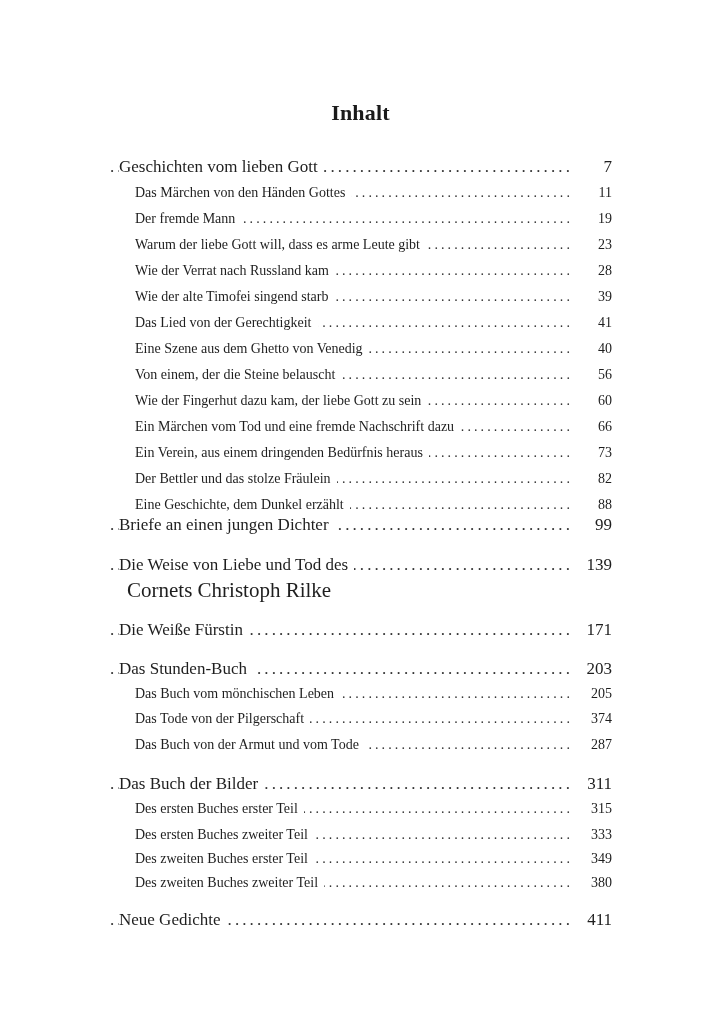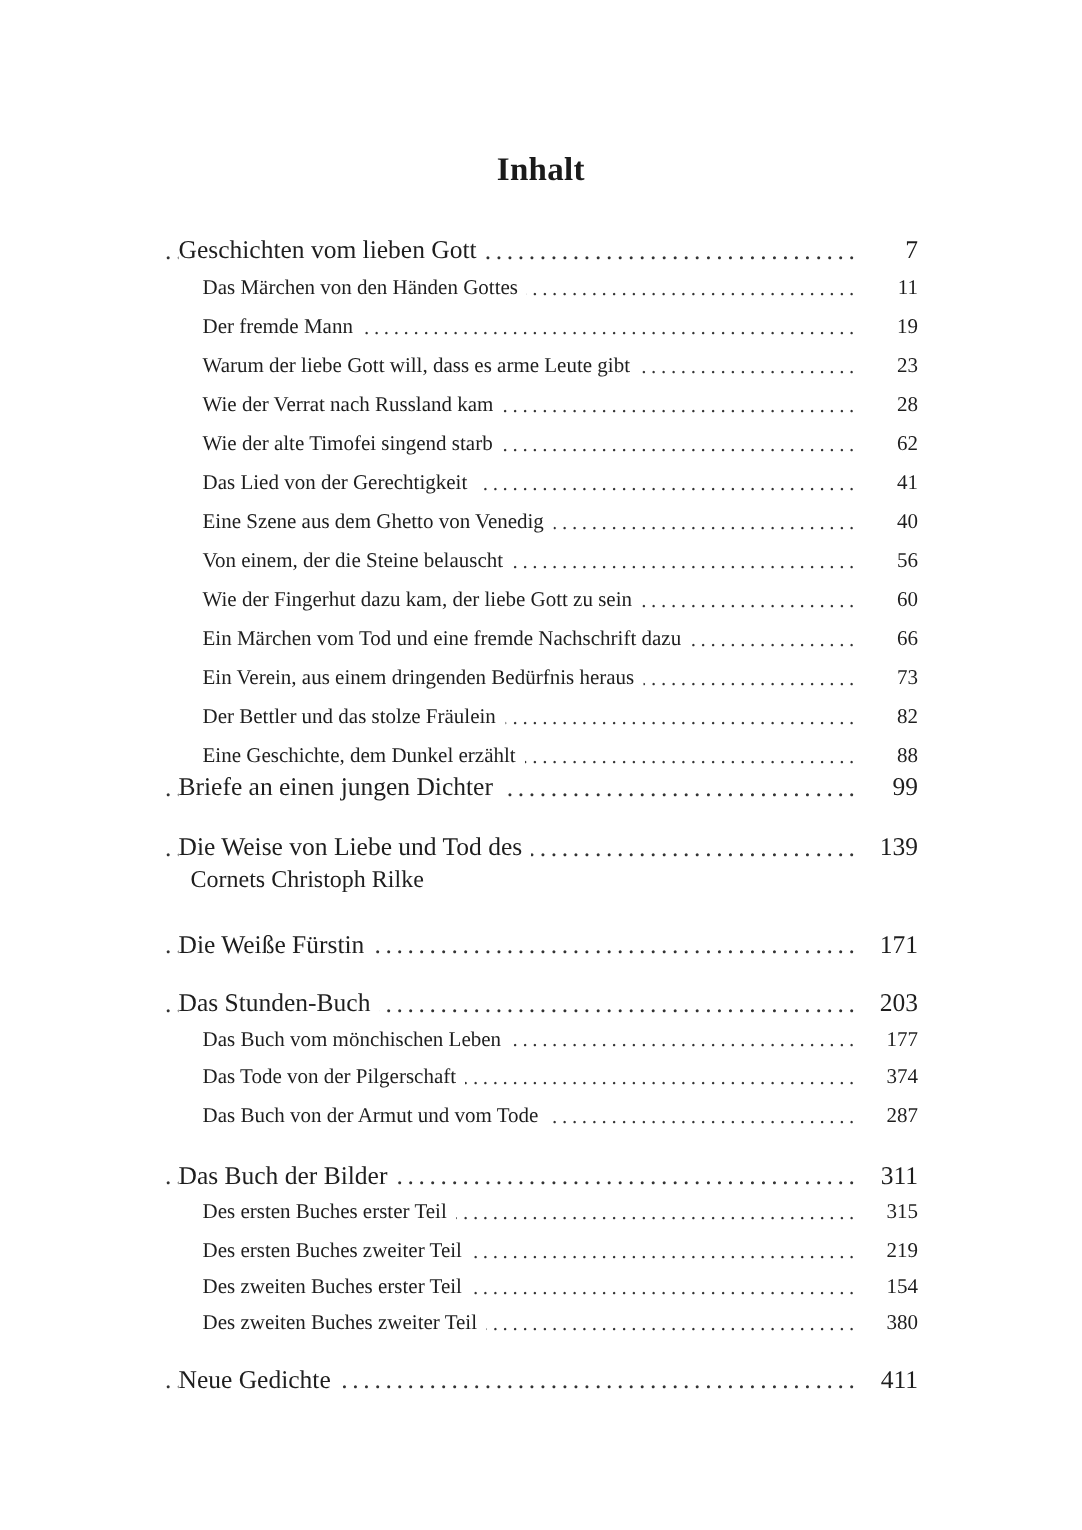--- a/index.html
+++ b/index.html
@@ -12,21 +12,21 @@
     .label { position: absolute; white-space: nowrap; background: #fff; padding-right: 6px; z-index: 2; }
     .leader { position: absolute; white-space: nowrap; overflow: hidden; z-index: 1;
               letter-spacing: 3.1px; color: #333; }
     .num { position: absolute; right: 109px; text-align: right; white-space: nowrap; }
     .main .label, .main .num, .main .leader { font-size: 17px; top: 0; }
     .sub .label, .sub .num, .sub .leader { font-size: 14px; top: 1px; }
     .main .label { left: 119px; }
     .sub .label { left: 135px; }
     .main .leader { left: 106px; width: 467px; text-align: right; direction: rtl; }
     .sub .leader { left: 135px; width: 438px; text-align: right; direction: rtl; }
-    .cont { position: absolute; left: 127px; font-size: 16px; white-space: nowrap; }
+    .cont { position: absolute; left: 127px; font-size: 21px; white-space: nowrap; }
   </style>
 </head>
 <body>
 
 <div class="page">
   <div class="title">Inhalt</div>
 
   <div class="row main" style="top:157px">
     <span class="leader">....................................................................................................</span>
     <span class="label">Geschichten vom lieben Gott</span>
@@ -48,21 +48,21 @@
     <span class="num">23</span>
   </div>
   <div class="row sub" style="top:262px">
     <span class="leader">....................................................................................................</span>
     <span class="label">Wie der Verrat nach Russland kam</span>
     <span class="num">28</span>
   </div>
   <div class="row sub" style="top:288px">
     <span class="leader">....................................................................................................</span>
     <span class="label">Wie der alte Timofei singend starb</span>
-    <span class="num">62</span>
+    <span class="num">39</span>
   </div>
   <div class="row sub" style="top:314px">
     <span class="leader">....................................................................................................</span>
     <span class="label">Das Lied von der Gerechtigkeit</span>
     <span class="num">41</span>
   </div>
   <div class="row sub" style="top:340px">
     <span class="leader">....................................................................................................</span>
     <span class="label">Eine Szene aus dem Ghetto von Venedig</span>
     <span class="num">40</span>
@@ -118,21 +118,21 @@
   </div>
 
   <div class="row main" style="top:659px">
     <span class="leader">....................................................................................................</span>
     <span class="label">Das Stunden-Buch</span>
     <span class="num">203</span>
   </div>
   <div class="row sub" style="top:685px">
     <span class="leader">....................................................................................................</span>
     <span class="label">Das Buch vom mönchischen Leben</span>
-    <span class="num">177</span>
+    <span class="num">205</span>
   </div>
   <div class="row sub" style="top:710px">
     <span class="leader">....................................................................................................</span>
     <span class="label">Das Tode von der Pilgerschaft</span>
     <span class="num">374</span>
   </div>
   <div class="row sub" style="top:736px">
     <span class="leader">....................................................................................................</span>
     <span class="label">Das Buch von der Armut und vom Tode</span>
     <span class="num">287</span>
@@ -144,26 +144,26 @@
     <span class="num">311</span>
   </div>
   <div class="row sub" style="top:800px">
     <span class="leader">....................................................................................................</span>
     <span class="label">Des ersten Buches erster Teil</span>
     <span class="num">315</span>
   </div>
   <div class="row sub" style="top:826px">
     <span class="leader">....................................................................................................</span>
     <span class="label">Des ersten Buches zweiter Teil</span>
-    <span class="num">219</span>
+    <span class="num">333</span>
   </div>
   <div class="row sub" style="top:850px">
     <span class="leader">....................................................................................................</span>
     <span class="label">Des zweiten Buches erster Teil</span>
-    <span class="num">154</span>
+    <span class="num">349</span>
   </div>
   <div class="row sub" style="top:874px">
     <span class="leader">....................................................................................................</span>
     <span class="label">Des zweiten Buches zweiter Teil</span>
     <span class="num">380</span>
   </div>
 
   <div class="row main" style="top:910px">
     <span class="leader">....................................................................................................</span>
     <span class="label">Neue Gedichte</span>

